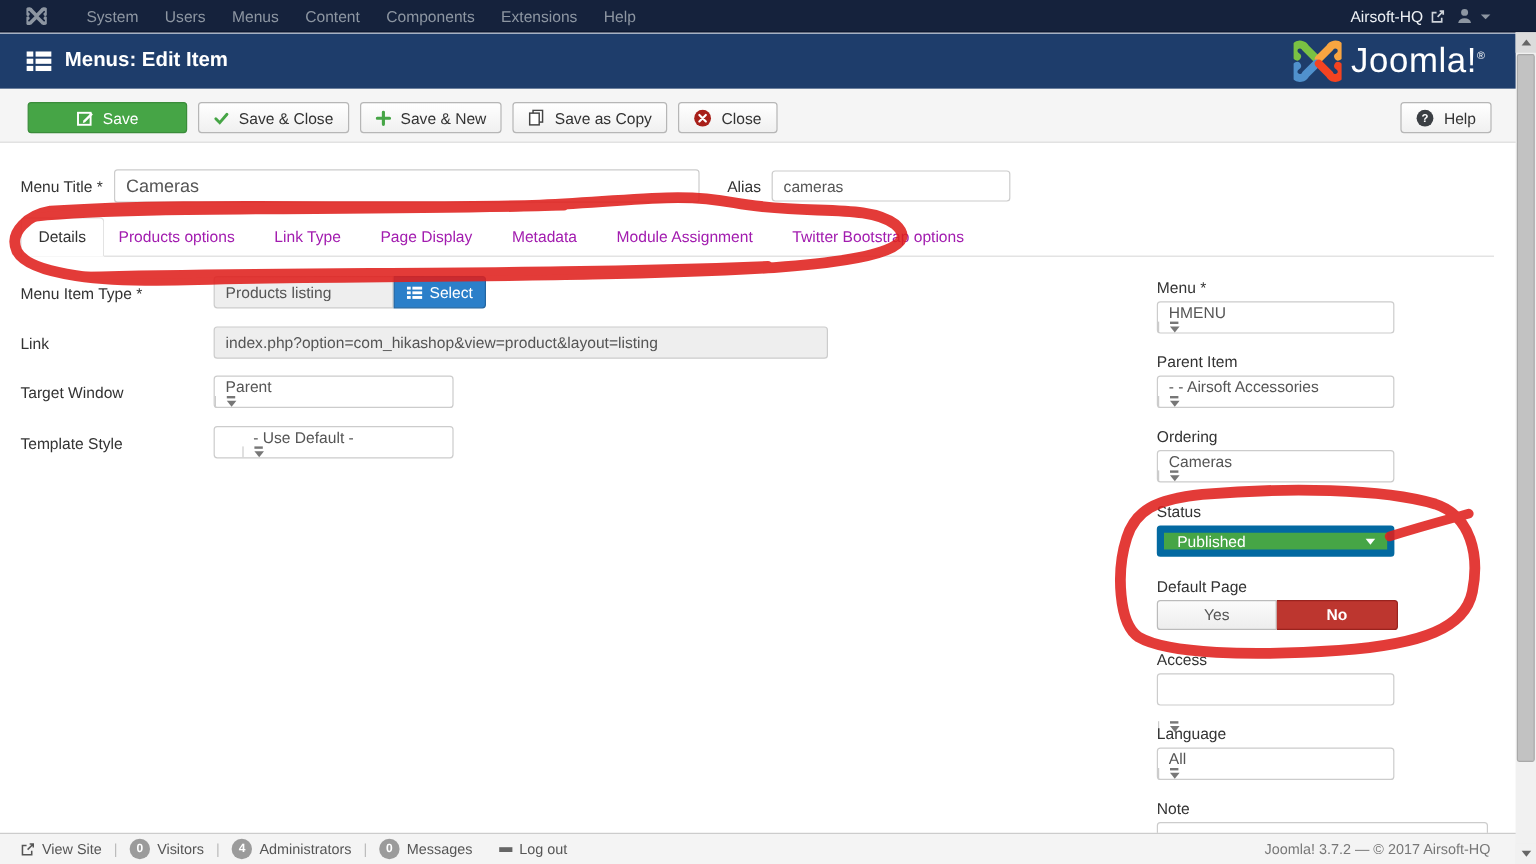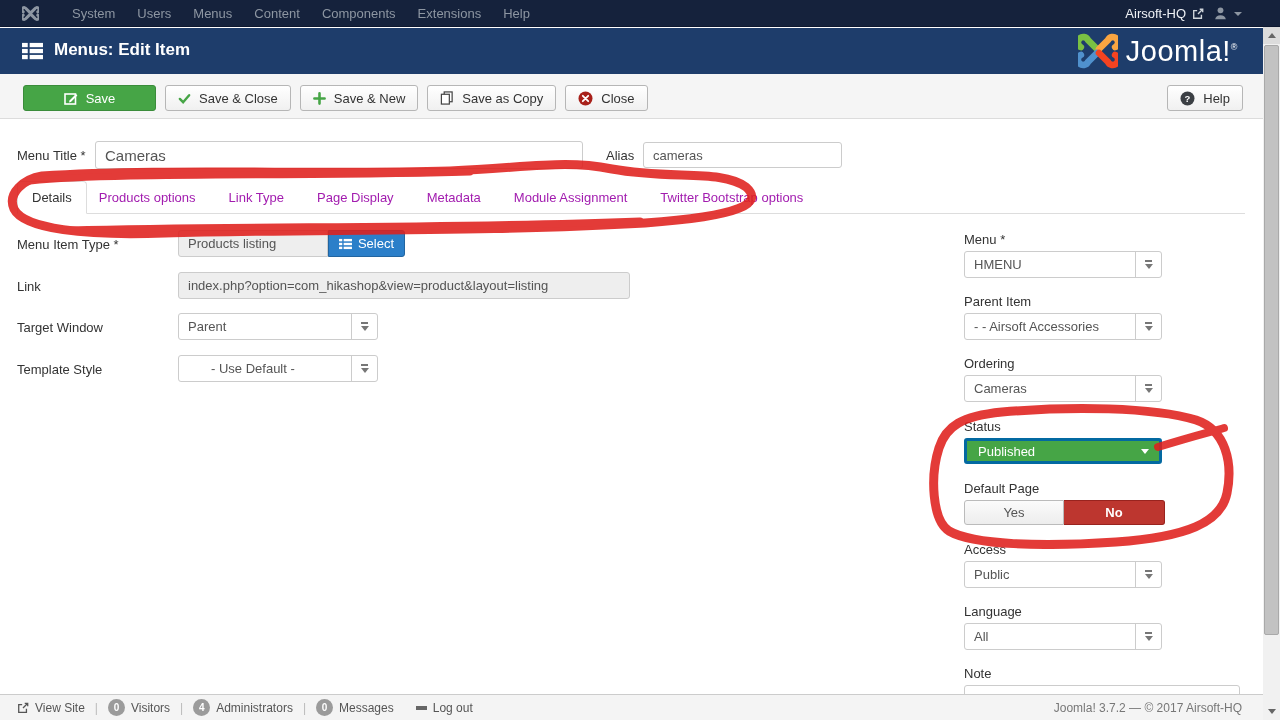--- a/index.html
+++ b/index.html
@@ -45,36 +45,36 @@
   .tinput[readonly] { background:#eee; }
 
   .tabs { position:absolute; left:17px; top:181px; width:1228px; height:33px;
           border-bottom:1px solid #ddd; display:flex; align-items:flex-end; }
   .tab-active { background:#fff; border:1px solid #ddd; border-bottom:1px solid #fff;
                 margin-bottom:-1px; border-radius:4px 4px 0 0; padding:8px 14px;
                 color:#333; font-size:13px; cursor:pointer; }
   .tab-link { padding:8px 12px; margin-right:9px; color:#a21caf; font-size:13px; cursor:pointer; }
 
   .sel { position:absolute; height:27px; background:#fff; border:1px solid #ccc; border-radius:3px;
-         display:flex; align-items:stretch; cursor:pointer; }
+         display:flex; align-items:stretch; cursor:pointer;flex-direction:column; }
   .sel-val { flex:1; display:flex; align-items:center; padding:0 9px; font-size:13px; color:#555;
              white-space:nowrap; overflow:hidden; }
   .sel-caret { width:26px; border-left:1px solid #ccc; display:flex; flex-direction:column;
                align-items:center; justify-content:center; gap:2px; }
   .caret-bar { width:7px; height:2px; background:#777; }
   .caret-tri { width:0; height:0; border-left:4px solid transparent; border-right:4px solid transparent;
                border-top:5px solid #777; }
 
   .btn-select { position:absolute; left:328px; top:230px; width:77px; height:27px;
                 background:#2b7fc9; border:1px solid #2265a0; border-radius:0 3px 3px 0;
                 color:#fff; font-size:13px; display:flex; align-items:center; justify-content:center;
                 gap:6px; cursor:pointer; }
 
   .btn-published { position:absolute; left:964px; top:438px; width:198px; height:26px;
-                   background:#46a546; border:3px solid #0369a1; border-radius:3px; color:#fff;
+                   background:#46a546; border:6px solid #0369a1; border-radius:3px; color:#fff;
                    font-size:13px; display:flex; align-items:center; cursor:pointer; }
   .btn-published .pv { flex:1; padding-left:11px; }
   .btn-published .wtri { margin-right:10px; width:0; height:0; border-left:4px solid transparent;
                          border-right:4px solid transparent; border-top:5px solid #fff; }
 
   .yesno { position:absolute; left:964px; top:500px; display:flex; }
   .btn-yes { width:100px; height:25px; background:linear-gradient(#fbfbfb,#ededed);
              border:1px solid #bbb; border-radius:3px 0 0 3px; color:#555; font-size:13px;
              display:flex; align-items:center; justify-content:center; cursor:pointer; }
   .btn-no  { width:101px; height:25px; background:#bd362f; border:1px solid #99231e;
@@ -238,21 +238,21 @@
         <rect x="5" y="1" width="9" height="2.6"></rect>
       <rect x="0" y="5.2" width="3.5" height="2.6"></rect>
         <rect x="5" y="5.2" width="9" height="2.6"></rect>
       <rect x="0" y="9.4" width="3.5" height="2.6"></rect>
         <rect x="5" y="9.4" width="9" height="2.6"></rect>
     </svg>
     <span>Select</span>
   </button>
 
   <label class="label" style="left:17px; top:279px;">Link</label>
-  <input class="tinput abs" readonly="" style="left: 178px; top: 272px; width: 452px; height: 27px;" value="index.php?option=com_hikashop&amp;view=product&amp;layout=listing">
+  <input class="tinput abs" readonly="" style="left: 178px; top: 272px; width: 512px; height: 27px;" value="index.php?option=com_hikashop&amp;view=product&amp;layout=listing">
 
   <label class="label" style="left:17px; top:320px;">Target Window</label>
   <div class="sel" style="left:178px; top:313px; width:200px;">
     <span class="sel-val">Parent</span>
     <span class="sel-caret">
         <span class="caret-bar"></span>
         <span class="caret-tri"></span>
       </span>
   </div>
 

